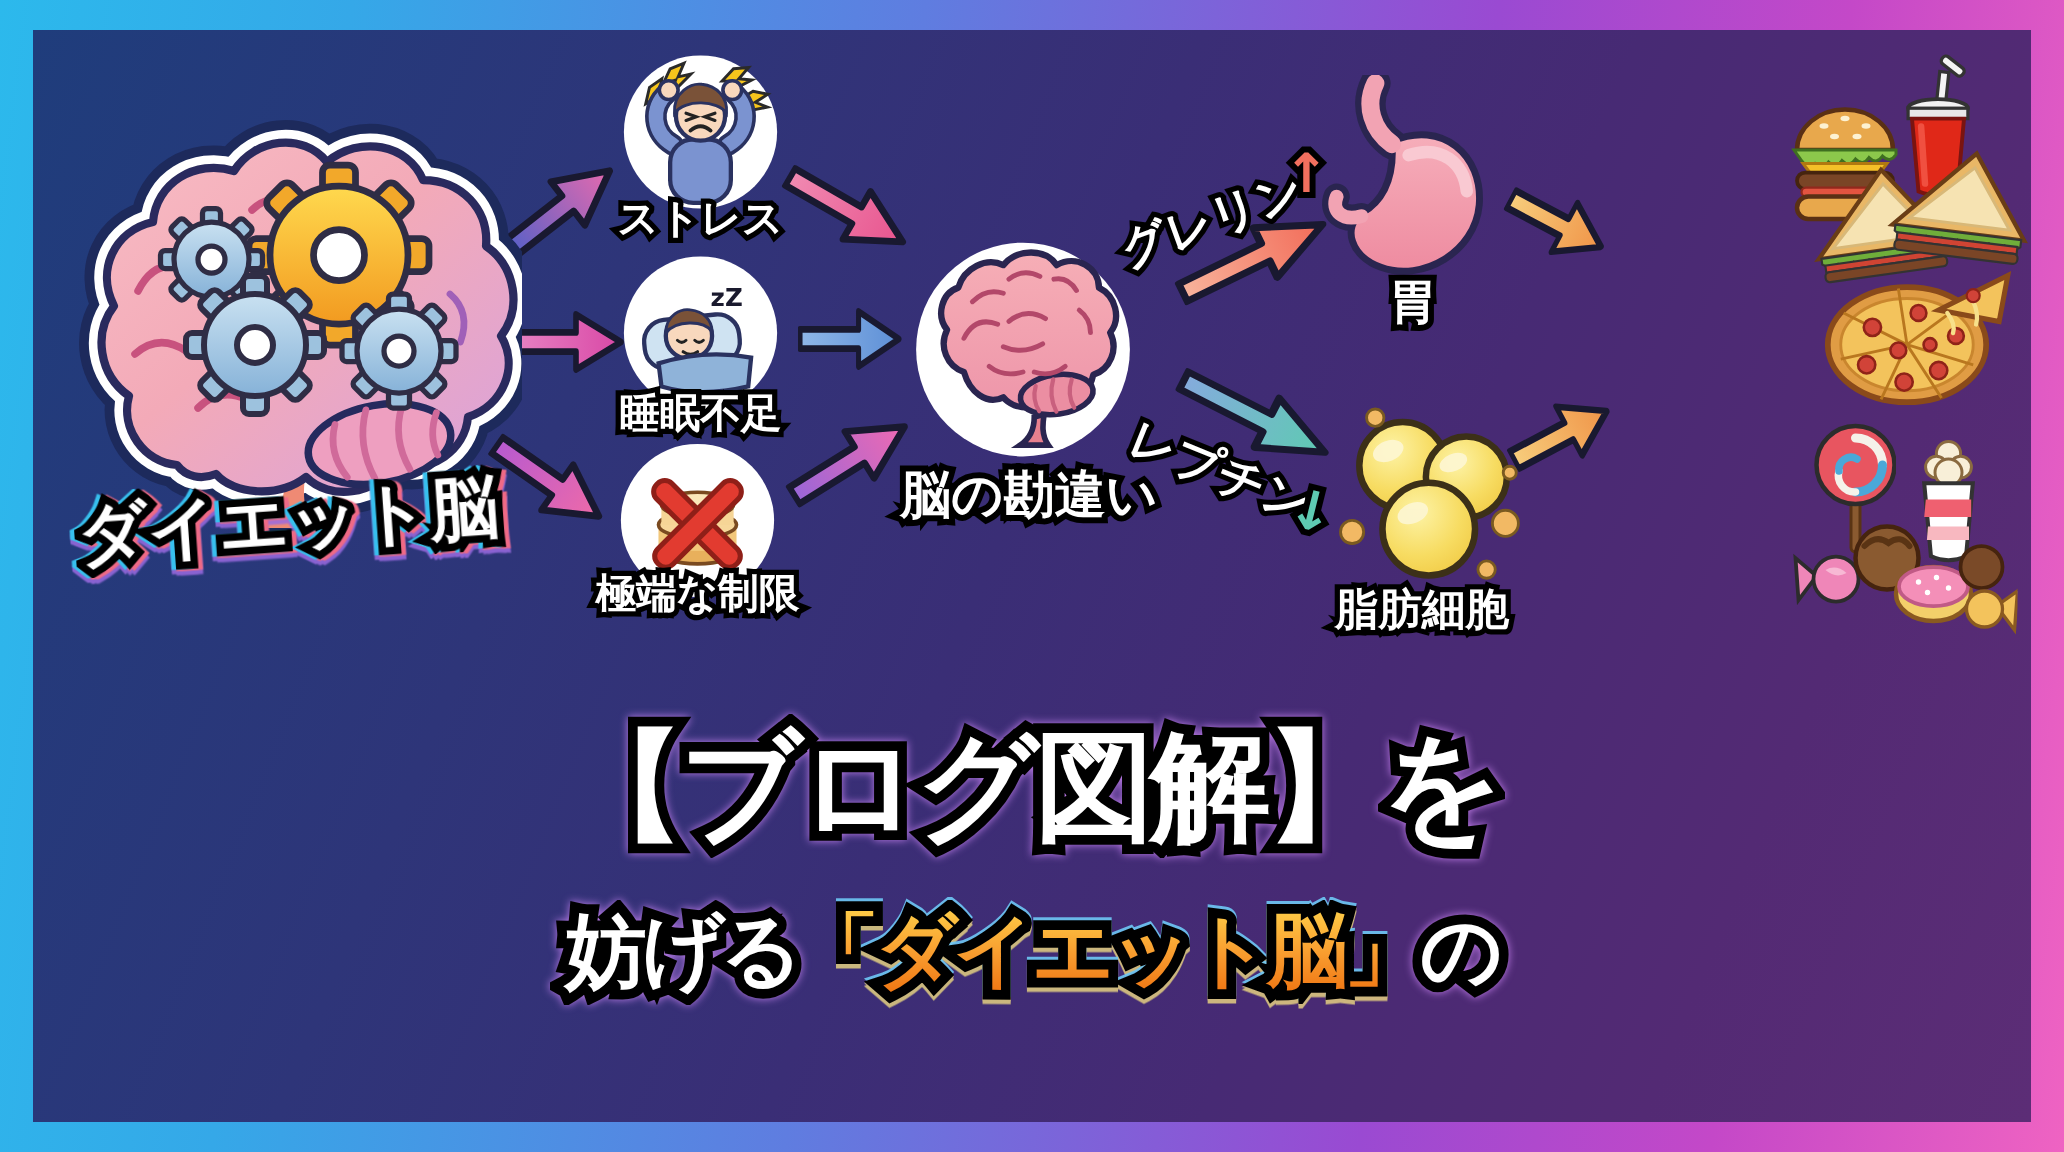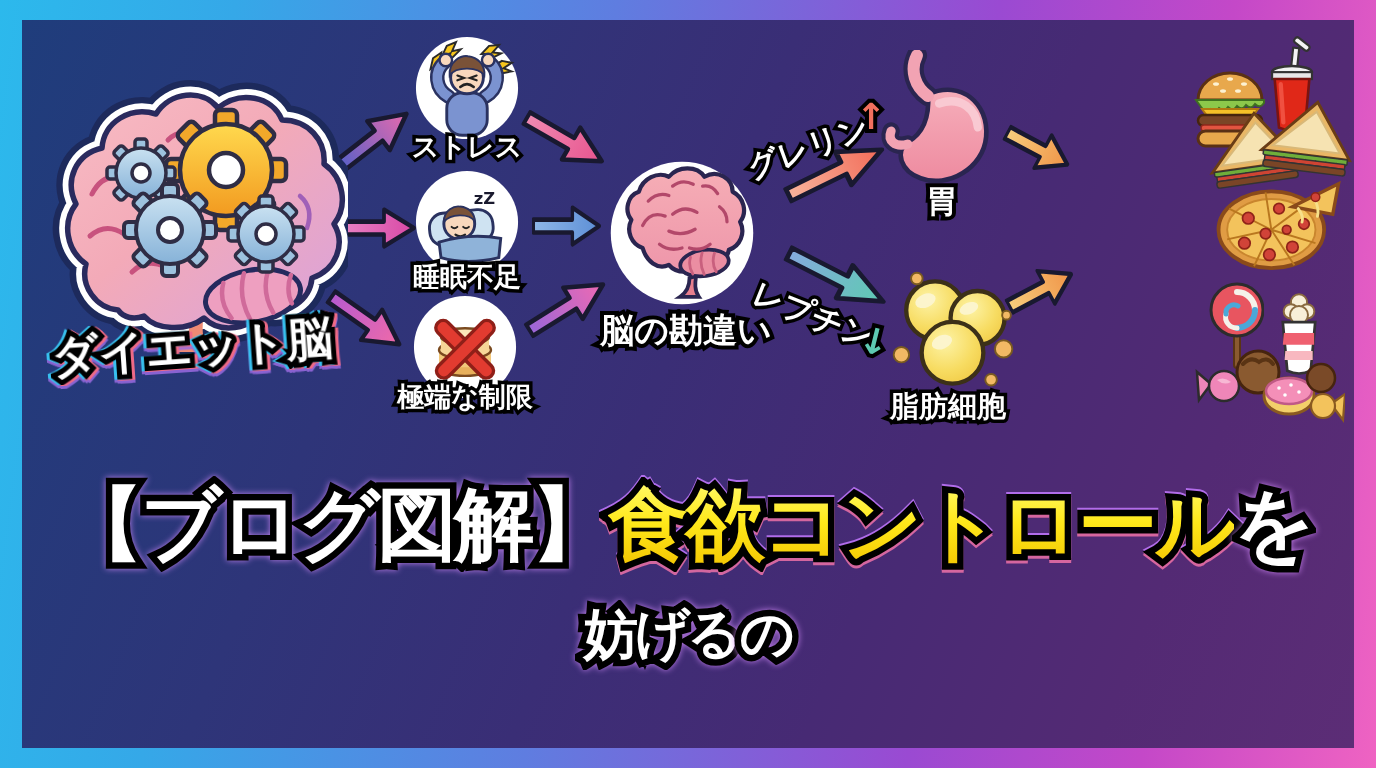--- a/index.html
+++ b/index.html
@@ -460,20 +460,20 @@
           <circle cx="90" cy="67" r="1.8"></circle>
         </g>
     <circle cx="126" cy="50" r="14" fill="#7a4a28" stroke="#46240e" stroke-width="2.5"></circle>
     <g fill="#f3c35c" stroke="#8a5a20" stroke-width="2.2">
       <polygon points="136,76 150,66 148,92"></polygon>
       <circle cx="128" cy="78" r="12"></circle>
     </g>
   </svg>
 
   <div class="title-line" style="top:452px">
-    <span class="ot f80 tw glow-white"><span class="bk">【ブログ図解】</span><span class="ft">【ブログ図解】</span></span><span class="ot f80 ty glow-yellow"><span class="bk">食欲コントロール</span><span class="ft">食欲コントロール</span></span><span class="ot f80 tw glow-white"><span class="bk">を</span><span class="ft">を</span></span>
+    <span class="ot f80 tw glow-white"><span class="bk">【ブログ図解】</span><span class="ft">【ブログ図解】</span></span><span class="ot f80 tw glow-white"><span class="bk">を</span><span class="ft">を</span></span>
   </div>
   <div class="title-line" style="top:578px">
-    <span class="ot f82 tw glow-white"><span class="bk">妨げる</span><span class="ft">妨げる</span></span><span class="ot f82 tw glow-white"><span class="bk">の</span><span class="ft">の</span></span>
+    <span class="ot f82 tw glow-white"><span class="bk">妨げる</span><span class="ft">妨げる</span></span><span class="ot f82 to glow-orange"><span class="bk">「ダイエット脳」</span><span class="ft">「ダイエット脳」</span></span><span class="ot f82 tw glow-white"><span class="bk">の</span><span class="ft">の</span></span>
   </div>
 
 </div>
 </div>
 
 </body></html>

